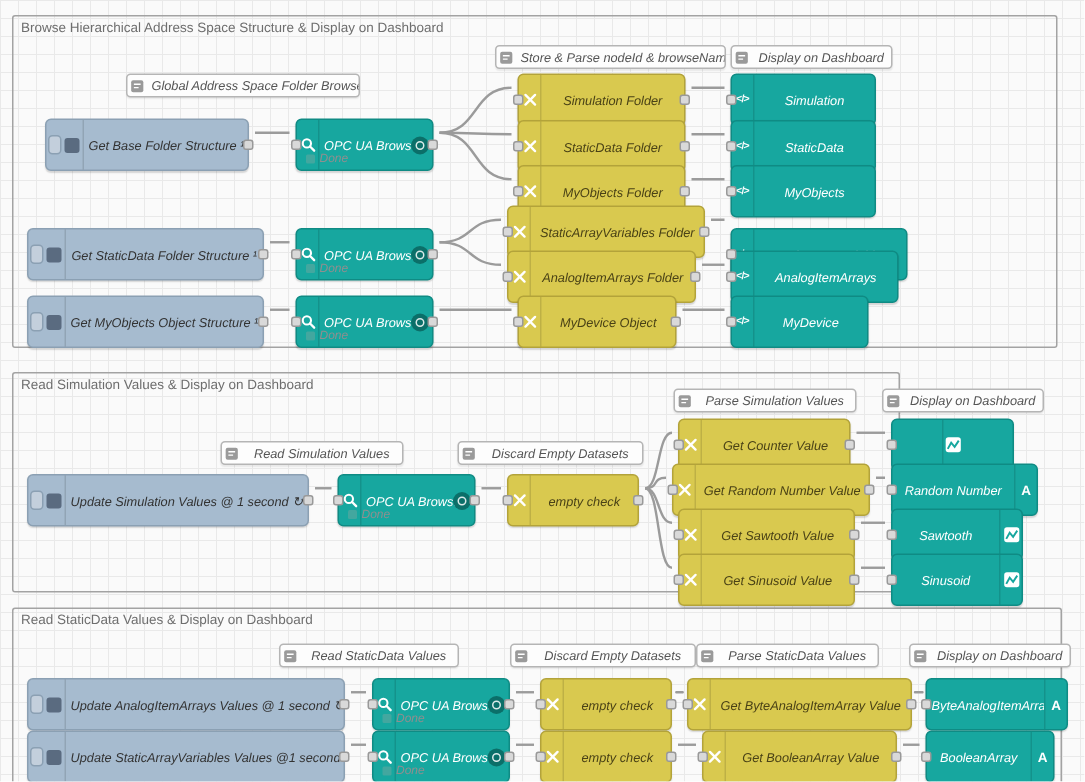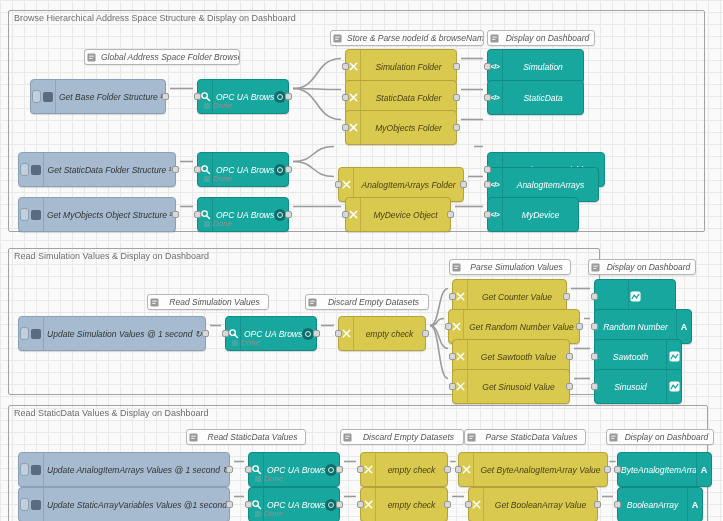--- a/index.html
+++ b/index.html
@@ -216,20 +216,27 @@
         <span class="label">Simulation</span>
         <span class="port port-in" style="background: rgb(217, 217, 217); border-color: rgb(153, 153, 153);"></span>
       </div>
       <div class="node display" style="left: 487px; top: 80px; width: 97px; background: rgb(23, 167, 159); border-color: rgb(15, 139, 132); color: rgb(255, 255, 255);">
         <span class="icon-box left">
           <span class="node-icon code-icon">&lt;/&gt;</span>
         </span>
         <span class="label">StaticData</span>
         <span class="port port-in" style="background: rgb(217, 217, 217); border-color: rgb(153, 153, 153);"></span>
       </div>
+      <div class="node display" style="left: 487px; top: 110px; width: 97px; background: rgb(23, 167, 159); border-color: rgb(15, 139, 132); color: rgb(255, 255, 255);">
+        <span class="icon-box left">
+          <span class="node-icon code-icon">&lt;/&gt;</span>
+        </span>
+        <span class="label">MyObjects</span>
+        <span class="port port-in" style="background: rgb(217, 217, 217); border-color: rgb(153, 153, 153);"></span>
+      </div>
       <div class="node inject" style="left: 18px; top: 152px; width: 158px; background: rgb(166, 187, 207); border-color: rgb(139, 160, 179); color: rgb(51, 51, 51);">
         <span class="inject-btn" style="background: rgb(195, 207, 220); border-color: rgb(139, 160, 179);"></span>
         <span class="icon-box left">
           <span class="node-icon inject-icon"></span>
         </span>
         <span class="label">Get StaticData Folder Structure ¹</span>
         <span class="port port-out" style="background: rgb(217, 217, 217); border-color: rgb(153, 153, 153);"></span>
       </div>
       <div class="node opcua" style="left: 197px; top: 152px; width: 92px; background: rgb(23, 167, 159); border-color: rgb(15, 139, 132); color: rgb(255, 255, 255);">
         <span class="icon-box left">
@@ -243,20 +250,33 @@
         <span class="label">OPC UA Browser</span>
         <span class="badge" style="background: rgb(11, 111, 105);">
           <span class="badge-inner"></span>
         </span>
         <span class="port port-in" style="background: rgb(217, 217, 217); border-color: rgb(153, 153, 153);"></span>
         <span class="port port-out" style="background: rgb(217, 217, 217); border-color: rgb(153, 153, 153);"></span>
         <span class="status" style="color: rgb(143, 143, 143);">
           <span class="status-dot" style="background: rgb(67, 167, 159);"></span>
           <span>Done</span>
         </span>
+      </div>
+      <div class="node func" style="left: 338px; top: 137px; width: 132px; background: rgb(217, 201, 79); border-color: rgb(179, 163, 58); color: rgb(74, 66, 22);">
+        <span class="icon-box left">
+          <span class="node-icon wrench-icon">
+            <svg width="11" height="11" viewBox="0 0 12 12">
+              <line x1="2.5" y1="2.5" x2="9.5" y2="9.5" stroke="#fff" stroke-width="1.7" stroke-linecap="round"></line>
+              <line x1="9.5" y1="2.5" x2="2.5" y2="9.5" stroke="#fff" stroke-width="1.7" stroke-linecap="round"></line>
+            </svg>
+          </span>
+        </span>
+        <span class="label">StaticArrayVariables Folder</span>
+        <span class="port port-in" style="background: rgb(217, 217, 217); border-color: rgb(153, 153, 153);"></span>
+        <span class="port port-out" style="background: rgb(217, 217, 217); border-color: rgb(153, 153, 153);"></span>
       </div>
       <div class="node func" style="left: 338px; top: 167px; width: 126px; background: rgb(217, 201, 79); border-color: rgb(179, 163, 58); color: rgb(74, 66, 22);">
         <span class="icon-box left">
           <span class="node-icon wrench-icon">
             <svg width="11" height="11" viewBox="0 0 12 12">
               <line x1="2.5" y1="2.5" x2="9.5" y2="9.5" stroke="#fff" stroke-width="1.7" stroke-linecap="round"></line>
               <line x1="9.5" y1="2.5" x2="2.5" y2="9.5" stroke="#fff" stroke-width="1.7" stroke-linecap="round"></line>
             </svg>
           </span>
         </span>

